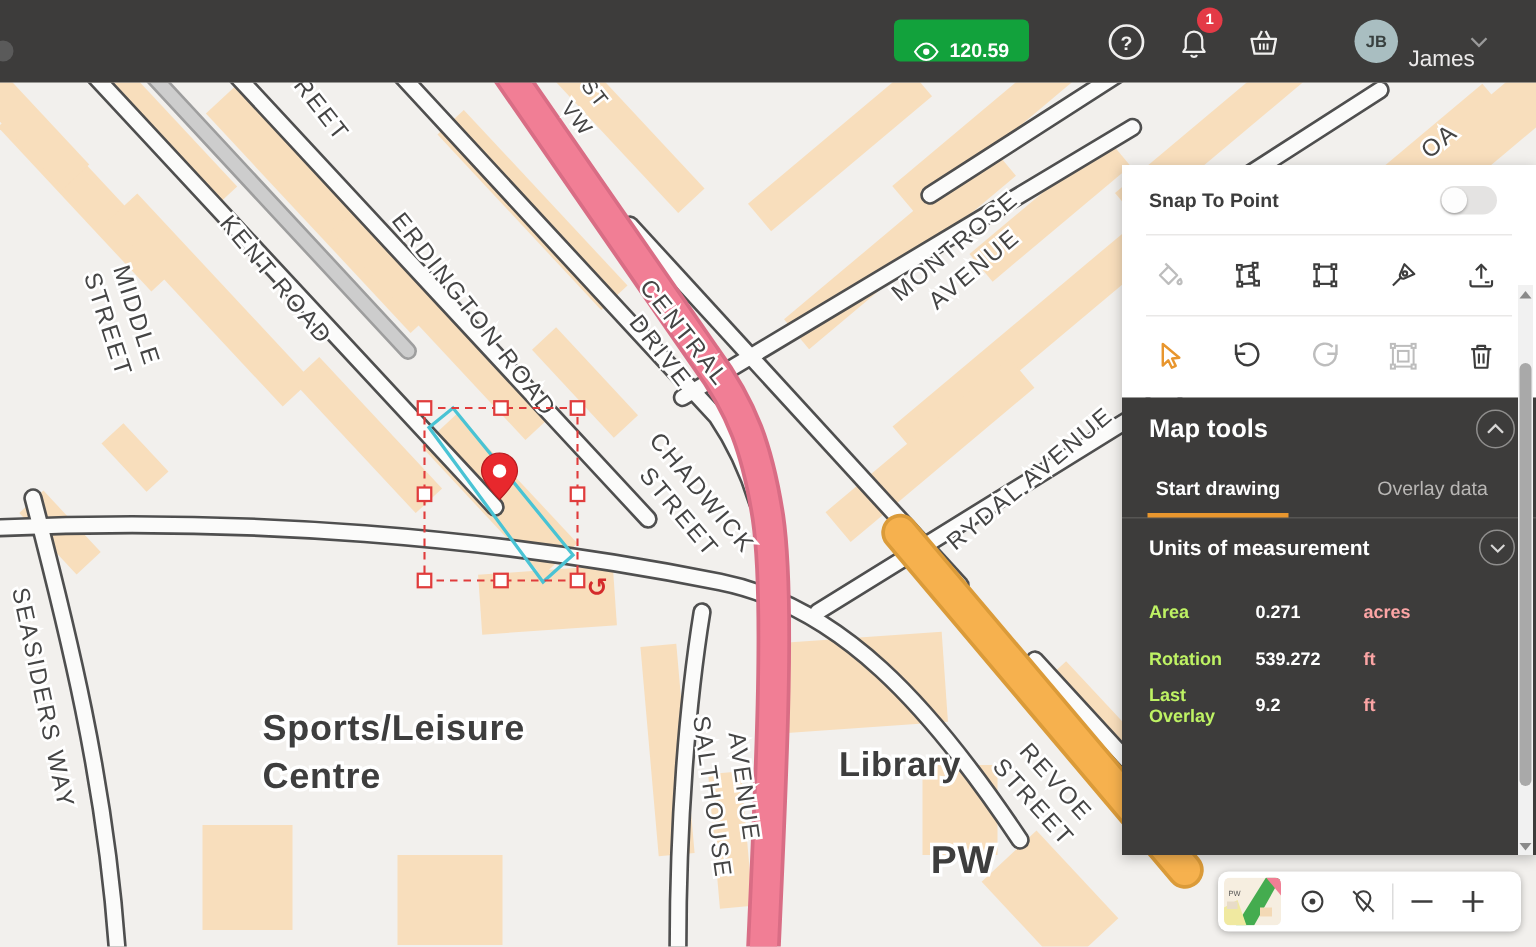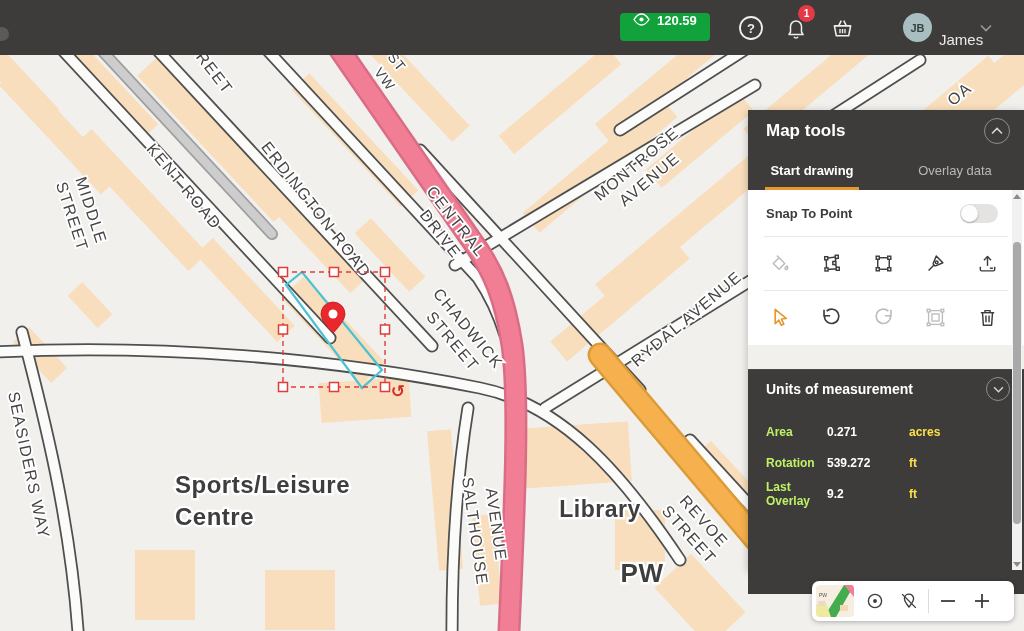--- a/index.html
+++ b/index.html
@@ -5,21 +5,21 @@
   * { margin:0; padding:0; box-sizing:border-box; }
   html,body { width:1024px; height:631px; overflow:hidden; font-family:"Liberation Sans", sans-serif; background:#f2f0ed; }
   .abs { position:absolute; }
 
   
   #topbar { position:absolute; left:0; top:0; width:1024px; height:55px; background:#3d3c3b; z-index:50; }
   #logo-frag { position:absolute; left:-5px; top:27px; width:14px; height:14px; border-radius:50%; background:#5a5a5a; }
   #searchbox { position:absolute; left:33px; top:8px; width:492px; height:38px; background:#fff; border-radius:4px; }
   #searchbox input { width:100%; height:100%; border:none; outline:none; background:transparent; padding:0 44px 0 15px; font-size:12.5px; color:#555; font-family:inherit; letter-spacing:.5px; }
   #search-ico { position:absolute; right:12px; top:9px; }
-  #credits { position:absolute; left:620px; top:13px; height:28px; background:#12a23c; border-radius:4px; display:flex; align-items:flex-start; gap:7px; padding:0 13px; color:#fff; font-weight:bold; font-size:13px; cursor:pointer; }
+  #credits { position:absolute; left:596px; top:13px; height:28px; background:#12a23c; border-radius:4px; display:flex; align-items:flex-end; gap:7px; padding:0 13px; color:#fff; font-weight:bold; font-size:13px; cursor:pointer; }
   .bar-ico { position:absolute; top:14px; width:28px; height:28px; display:flex; align-items:center; justify-content:center; cursor:pointer; }
   #notif-badge { position:absolute; left:798px; top:5px; min-width:17px; height:17px; border-radius:9px; background:#e43a46; color:#fff; font-size:10px; font-weight:bold; display:flex; align-items:center; justify-content:center; z-index:2; }
   #avatar { position:absolute; left:903px; top:13px; width:29px; height:29px; border-radius:50%; background:#a9bec1; color:#38403f; font-size:11px; font-weight:bold; display:flex; align-items:center; justify-content:center; cursor:pointer; }
   #username { position:absolute; left:939px; top:19px; color:#eceaea; font-size:15px; cursor:pointer;margin-top:12px; }
   #user-chev { position:absolute; left:980px; top:24px; }
 
   
   #map { position:absolute; left:0; top:55px; width:1024px; height:576px; }
   .stname { font-size:16px; letter-spacing:1.5px; fill:#454545; stroke:#ffffff; stroke-width:3.5px; paint-order:stroke; font-weight:normal; }
   .stsm { font-size:14px; letter-spacing:1px; }
@@ -48,29 +48,29 @@
   #p-white { height:155px; background:#fff; position:relative; }
   #snap-row { height:46px; display:flex; align-items:center; justify-content:space-between; padding:0 26px 0 18px; }
   #snap-label { font-size:13px; font-weight:bold; color:#3c3c3c; }
   #snap-toggle { width:38px; height:19px; border-radius:10px; background:#e4e3e2; position:relative; cursor:pointer; }
   #snap-toggle .knob { position:absolute; left:1px; top:1px; width:17px; height:17px; border-radius:50%; background:#fdfdfd; box-shadow:0 1px 2px rgba(0,0,0,.3); }
   .divider { height:1px; background:#e9e8e7; margin:0 16px; }
   .icon-row { height:53px; display:flex; align-items:center; justify-content:space-between; padding:0 20px 0 14px; }
   .tool-btn { width:34px; height:34px; display:flex; align-items:center; justify-content:center; cursor:pointer; color:#3d3d3d; }
   .tool-btn.dis { color:#bdbdbd; cursor:default; }
   .tool-btn.orange { color:#e8962e; }
-  .sect-head { height:39px; display:flex; align-items:center; justify-content:space-between; padding:0 14px 0 18px;margin-top:24px; }
+  .sect-head { height:39px; display:flex; align-items:center; justify-content:space-between; padding:0 14px 0 18px; }
   .sect-head .ttl { font-size:14px; font-weight:bold; color:#fff; }
   .sect-head .circ-btn { width:24px; height:24px; }
   #p-props { height:186px; }
   #props-rows { padding:8px 0 0 0; }
   .prop-row { height:31px; display:flex; align-items:center; padding:0 79px 0 18px; font-size:12px; }
   .prop-row .lbl { flex:1; font-weight:bold; color:#bef264; }
   .prop-row .val { display:inline-block; min-width:64px; color:#fff; font-weight:bold; }
-  .prop-row .unit { display:inline-block; min-width:36px; margin-left:18px; color:#fde047; font-weight:bold; }
+  .prop-row .unit { display:inline-block; min-width:36px; margin-left:8px; color:#fca5a5; font-weight:bold; }
   #rot-row { height:31px; display:flex; align-items:center; padding:0 100px 0 18px; font-size:12px; }
   #rot-row .lbl { flex:1; font-weight:bold; }
   #rot-input { width:66px; height:22px; border:none; border-radius:2px; background:#fff; color:#333; font-size:12px; text-align:right; padding:0 6px; outline:none; font-family:inherit; }
   #rot-deg { color:#fff; font-size:10px; margin-left:3px; align-self:flex-start; margin-top:6px; }
   
   #p-scroll { position:absolute; right:2px; top:80px; width:10px; height:380px; background:#f1f1f1; z-index:5; }
   #p-thumb { position:absolute; left:1px; top:52px; width:8px; height:282px; background:#a9a9a9; border-radius:4px; }
   .scroll-arrow { position:absolute; left:0; width:10px; height:12px; display:flex; align-items:center; justify-content:center; }
   .tri-up { width:0; height:0; border-left:4px solid transparent; border-right:4px solid transparent; border-bottom:5px solid #8a8a8a; }
   .tri-down { width:0; height:0; border-left:4px solid transparent; border-right:4px solid transparent; border-top:5px solid #8a8a8a; }
@@ -252,31 +252,20 @@
   <div id="avatar">
       <span>JB</span>
     </div>
   <div id="username">James</div>
   <svg id="user-chev" class="abs" width="12" height="8" viewBox="0 0 12 8">
       <polyline points="1,1.5 6,6.5 11,1.5" fill="none" stroke="#9a9a9a" stroke-width="1.6"></polyline>
     </svg>
 </div>
 
 <div id="panel">
-  <div id="p-head">
-    <div id="p-title">Map tools</div>
-    <div class="circ-btn">
-      <svg width="12" height="8" viewBox="0 0 12 8">
-          <polyline points="1,6.5 6,1.5 11,6.5" fill="none" stroke="#d7d6d5" stroke-width="1.6"></polyline>
-        </svg>
-    </div>
-    <div id="tab-draw" class="tab">Start drawing</div>
-    <div id="tab-overlay" class="tab">Overlay data</div>
-  </div>
-
   <div id="p-white">
     <div id="snap-row">
       <span id="snap-label">Snap To Point</span>
       <div id="snap-toggle">
           <div class="knob"></div>
         </div>
     </div>
     <div class="divider"></div>
     <div class="icon-row">
       <div class="tool-btn dis">
@@ -352,20 +341,31 @@
       </div>
       <div class="tool-btn">
         <svg width="23" height="23" viewBox="0 0 24 24" fill="none" stroke="currentColor" stroke-width="1.5" stroke-linejoin="round">
             <path d="M5 7 h14"></path>
             <path d="M9.3 7 V4.8 h5.4 V7"></path>
             <path d="M6.8 7 l.9 13 h8.6 l.9 -13"></path>
             <path d="M10.4 10 v7 M13.6 10 v7"></path>
           </svg>
       </div>
     </div>
+  </div>
+
+  <div id="p-head">
+    <div id="p-title">Map tools</div>
+    <div class="circ-btn">
+      <svg width="12" height="8" viewBox="0 0 12 8">
+          <polyline points="1,6.5 6,1.5 11,6.5" fill="none" stroke="#d7d6d5" stroke-width="1.6"></polyline>
+        </svg>
+    </div>
+    <div id="tab-draw" class="tab">Start drawing</div>
+    <div id="tab-overlay" class="tab">Overlay data</div>
   </div>
 
   <div class="sect-head dark" style="border-top:1px solid #4a4948">
     <span class="ttl">Units of measurement</span>
     <div class="circ-btn">
       <svg width="11" height="7" viewBox="0 0 12 8">
           <polyline points="1,1.5 6,6.5 11,1.5" fill="none" stroke="#d7d6d5" stroke-width="1.6"></polyline>
         </svg>
     </div>
   </div>

